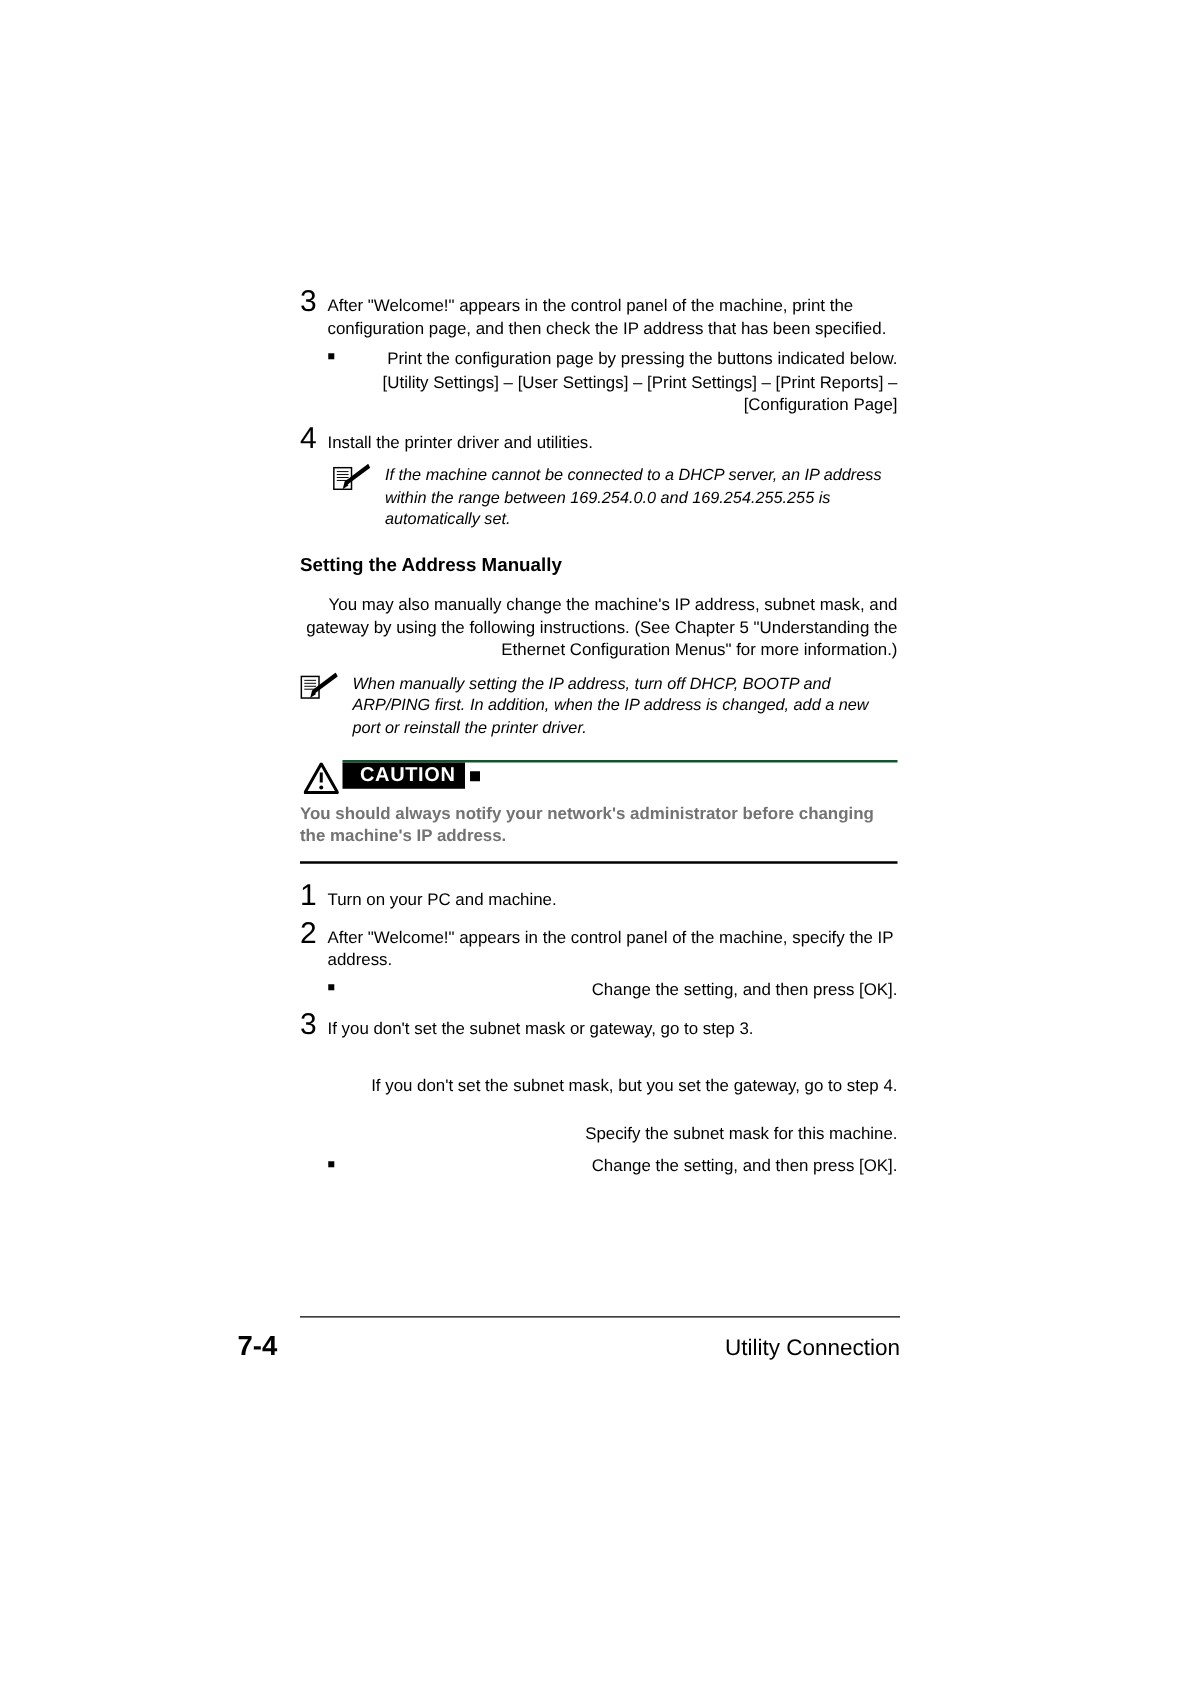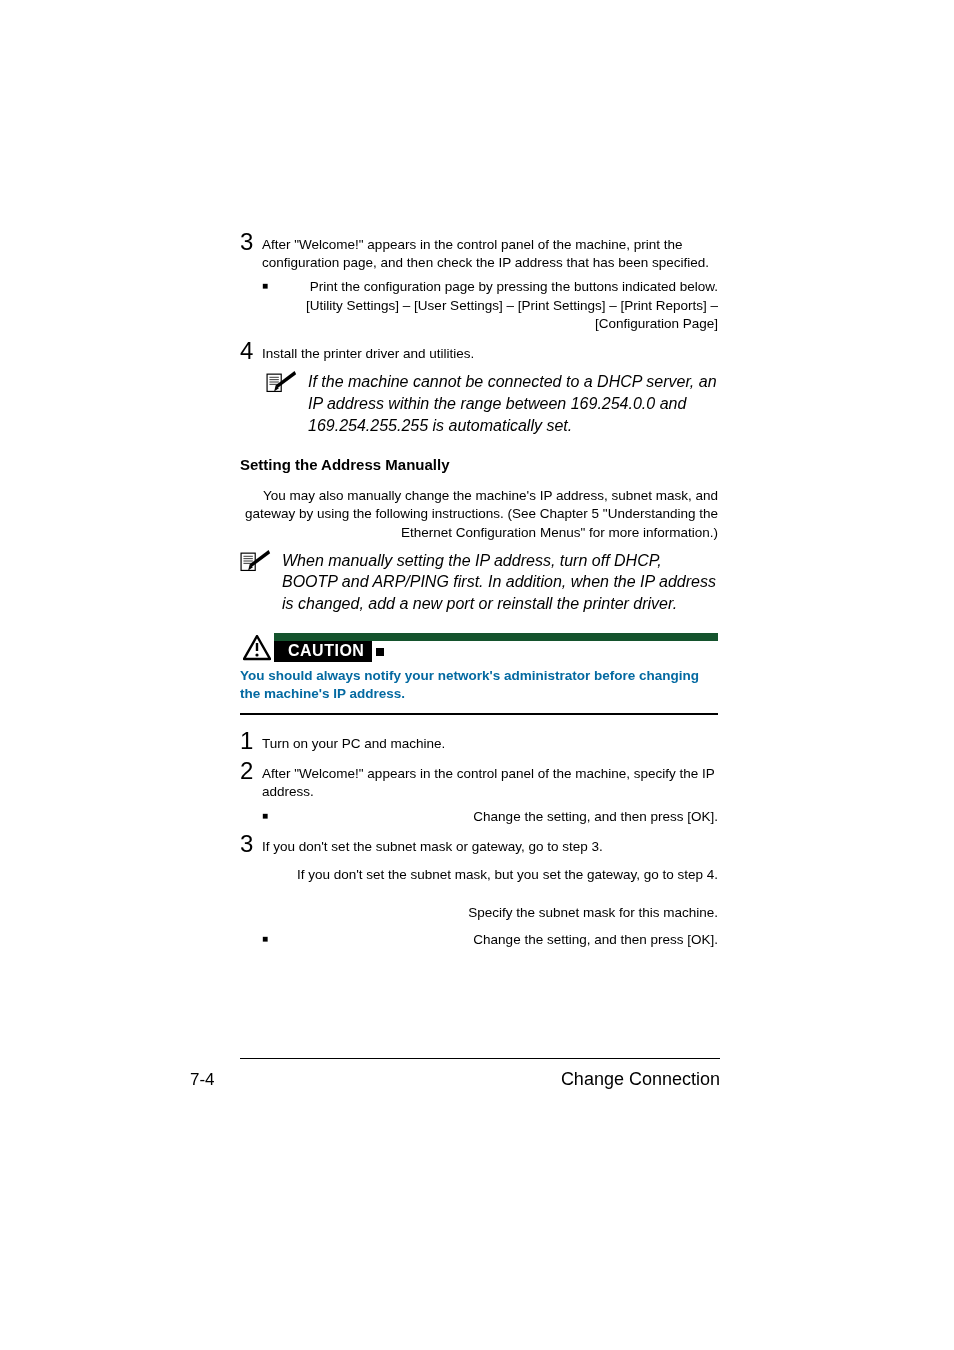--- a/index.html
+++ b/index.html
@@ -6,35 +6,35 @@
   html, body { width: 954px; height: 1350px; background: #fff; font-family: Arial, Helvetica, sans-serif; color: #000; }
   .page { width: 954px; height: 1350px; position: relative; padding: 230px 236px 0 240px; }
   .content { width: 478px; }
   .big-num { font-family: Arial, sans-serif; font-size: 24px; line-height: 1; display: inline-block; width: 22px; text-align: left; vertical-align: top; }
   .step-row { display: flex; align-items: flex-start; margin-bottom: 6px; }
   .step-text { flex: 1; font-size: 13.5px; line-height: 1.35; padding-top: 6px; }
   .bullet-row { display: flex; align-items: flex-start; margin: 6px 0 6px 0; padding-left: 22px; text-align: right; }
   .bullet-row::before { content: "■"; font-size: 10px; margin-right: 10px; line-height: 1.6; }
   .bullet-text { flex: 1; font-size: 13.5px; line-height: 1.35; }
   .note-row { display: flex; align-items: flex-start; margin: 8px 0 14px 0; padding-left: 26px; }
-  .note-text { flex: 1; font-size: 16px; line-height: 1.35; font-style: italic; padding-left: 14px; }
+  .note-text { flex: 1; font-size: 13px; line-height: 1.35; font-style: italic; padding-left: 14px; }
   .note-icon { width: 28px; height: 20px; flex-shrink: 0; }
   .section-heading { font-size: 15px; font-weight: bold; margin: 20px 0 14px 0; }
   .para { font-size: 13.5px; line-height: 1.35; margin-bottom: 8px; text-align: right; }
   .caution-wrap { margin: 18px 0 6px 0; }
   .caution-label { color: #fff; font-weight: bold; font-size: 16px; letter-spacing: 0.5px; padding-left: 6px; }
   .caution-row { display: flex; align-items: flex-start; }
   .caution-left { width: 34px; flex-shrink: 0; display:flex; align-items:center; justify-content:center; padding-top:2px; }
   .caution-right { flex: 1; }
-  .caution-body { color: #0369a1; font-weight: bold; font-size: 13.5px; line-height: 1.35; margin: 6px 0 10px 0; }
+  .caution-body { color: #737373; font-weight: bold; font-size: 13.5px; line-height: 1.35; margin: 6px 0 10px 0; }
   .caution-underline { border-bottom: 2px solid #000; height: 0; margin-bottom: 14px; }
   .footer { position: absolute; left: 190px; right: 236px; bottom: 260px; }
   .footer-line { border-top: 1px solid #000; margin-bottom: 10px; width: 480px; margin-left: 50px; }
   .footer-row { display: flex; justify-content: space-between; align-items: baseline; padding: 0 0 0 0; width: 530px; }
-  .footer-left { font-size: 17px; }
+  .footer-left { font-size: 22px; font-weight: bold; }
   .footer-right { font-size: 18px; }
 </style>
 </head>
 <body>
 
 <div class="page">
   <div class="content">
 
     <div class="step-row">
       <span class="big-num">3</span>
@@ -87,21 +87,21 @@
     <div class="caution-wrap">
       <div class="caution-row">
         <div class="caution-left">
           <svg width="28" height="26" viewBox="0 0 28 26">
             <path d="M14 1 L27 24 L1 24 Z" fill="none" stroke="#000" stroke-width="2.4" stroke-linejoin="round"></path>
             <line x1="14" y1="8" x2="14" y2="16" stroke="#000" stroke-width="2.4"></line>
             <circle cx="14" cy="20" r="1.6" fill="#000"></circle>
           </svg>
         </div>
         <div class="caution-right">
-          <div style="position:relative; border-top:8px solid #14532d; height:24px;">
+          <div style="position:relative; border-top:2px solid #14532d; height:24px;">
             <div style="position:absolute; left:0; top:0; height:21px; background:#000; padding:0 8px; display:flex; align-items:center;">
               <span class="caution-label">CAUTION</span>
             </div>
             <div style="position:absolute; left:102px; top:7px; width:8px; height:8px; background:#000;"></div>
           </div>
         </div>
       </div>
       <div class="caution-body">You should always notify your network's administrator before changing the machine's IP address.</div>
       <div class="caution-underline"></div>
     </div>
@@ -118,29 +118,29 @@
 
     <div class="bullet-row">
       <div class="bullet-text">Change the setting, and then press [OK].</div>
     </div>
 
     <div class="step-row">
       <span class="big-num">3</span>
       <div class="step-text">If you don't set the subnet mask or gateway, go to step 3.</div>
     </div>
 
-    <div class="para" style="padding-left:22px; margin-top:10px;">If you don't set the subnet mask, but you set the gateway, go to step 4.</div>
+    <div class="para" style="padding-left:22px; margin-top:28px;">If you don't set the subnet mask, but you set the gateway, go to step 4.</div>
     <div class="para" style="padding-left:22px; margin-top:20px;">Specify the subnet mask for this machine.</div>
 
     <div class="bullet-row">
       <div class="bullet-text">Change the setting, and then press [OK].</div>
     </div>
 
   </div>
 
   <div class="footer">
     <div class="footer-line"></div>
     <div class="footer-row">
       <span class="footer-left">7-4</span>
-      <span class="footer-right">Change Connection</span>
+      <span class="footer-right">Utility Connection</span>
     </div>
   </div>
 </div>
 
 </body></html>

